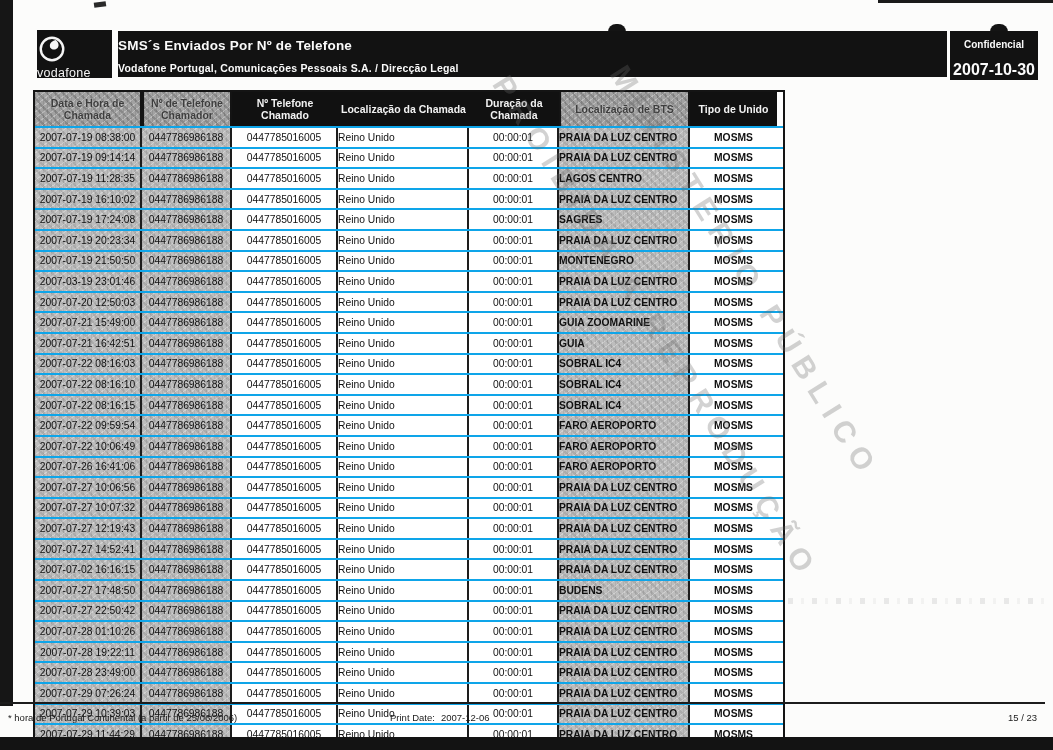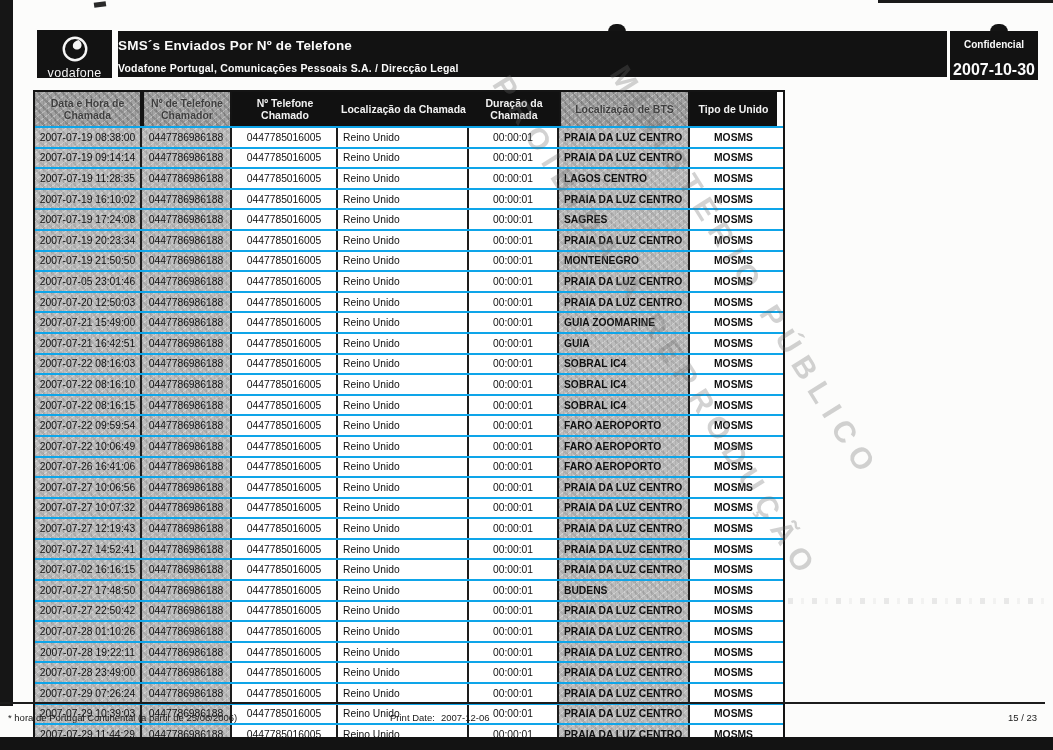--- a/index.html
+++ b/index.html
@@ -10,21 +10,21 @@
   
   .edge-left{position:absolute;left:0;top:0;width:13px;height:706px;background:#161616;}
   .edge-bottom{position:absolute;left:0;top:737px;width:1053px;height:13px;background:#131313;}
   .edge-topright{position:absolute;left:878px;top:0;width:175px;height:3px;background:#1a1a1a;}
   .mark-top{position:absolute;left:94px;top:2px;width:12px;height:5px;background:#2a2a2a;transform:rotate(-8deg);}
   .bump{position:absolute;top:24px;width:18px;height:8px;background:#141414;border-radius:9px 9px 0 0;}
   .smudge{position:absolute;left:788px;top:598px;width:262px;height:6px;opacity:.55;
     background:repeating-linear-gradient(90deg,rgba(0,0,0,.14) 0 5px,transparent 5px 13px,rgba(0,0,0,.07) 13px 16px,transparent 16px 24px);}
   
   .logo-box{position:absolute;left:37px;top:30px;width:75px;height:48px;background:#121212;
-    display:flex;flex-direction:column;align-items:center;justify-content:flex-start;}
+    display:flex;flex-direction:column;justify-content:flex-start;}
   .logo-word{color:#f5f5f5;font-size:12.5px;letter-spacing:.3px;margin-top:-2px;}
   .titlebar{position:absolute;left:118px;top:31px;width:829px;height:46px;background:#121212;color:#fafafa;text-align:left;}
   .titlebar .title{font-size:13.5px;font-weight:bold;margin-top:7px;letter-spacing:.2px;}
   .titlebar .subtitle{font-size:10.5px;font-weight:bold;margin-top:9px;letter-spacing:.2px;}
   .confbox{position:absolute;left:950px;top:31px;width:88px;height:49px;background:#121212;color:#fafafa;text-align:center;}
   .confbox .conf{font-size:10px;font-weight:bold;margin-top:8px;}
   .confbox .cdate{font-size:16px;font-weight:bold;margin-top:11px;}
   
   .table{position:absolute;left:33px;top:90px;width:752px;border:2px solid #141414;box-sizing:border-box;background:#fff;}
   .thead,.trow{display:grid;grid-template-columns:107px 90px 106px 131px 90px 131px 87px;}
@@ -36,21 +36,21 @@
     background-color:#a2a2a2;color:#3d3d3d;text-shadow:0 0 2px rgba(255,255,255,.55);
     background-image:
       repeating-linear-gradient(47deg,rgba(60,60,60,.25) 0 2px,transparent 2px 6px),
       repeating-linear-gradient(-38deg,rgba(255,255,255,.28) 0 1px,transparent 1px 5px),
       repeating-linear-gradient(90deg,rgba(40,40,40,.12) 0 1px,transparent 1px 4px);
     border-left:2px solid #141414;border-right:2px solid #141414;}
   .th.hspeckle:first-child{border-left:none;}
   .td{font-size:10.3px;display:flex;align-items:center;justify-content:center;box-sizing:border-box;
     border-right:2px solid #1d1d1d;white-space:nowrap;overflow:hidden;color:#101010;}
   .td:last-child{border-right:none;}
-  .td.left{justify-content:flex-start;padding-left:5px;text-align:right;}
+  .td.left{justify-content:flex-start;text-align:right;}
   .td.bold{font-weight:bold;}
   .td.speckle{
     background-color:#bdbdbd;
     background-image:
       repeating-linear-gradient(47deg,rgba(80,80,80,.16) 0 2px,transparent 2px 6px),
       repeating-linear-gradient(-38deg,rgba(255,255,255,.30) 0 1px,transparent 1px 5px),
       repeating-linear-gradient(90deg,rgba(60,60,60,.10) 0 1px,transparent 1px 4px);}
   
   .watermark{position:absolute;left:300px;top:150px;width:640px;height:400px;
     transform:rotate(58deg);transform-origin:50% 50%;pointer-events:none;
@@ -163,21 +163,21 @@
         <div class="trow">
           <div class="td speckle">2007-07-19 21:50:50</div>
           <div class="td speckle">0447786986188</div>
           <div class="td">0447785016005</div>
           <div class="td left">Reino Unido</div>
           <div class="td">00:00:01</div>
           <div class="td speckle left bold">MONTENEGRO</div>
           <div class="td bold">MOSMS</div>
         </div>
         <div class="trow">
-          <div class="td speckle">2007-07-05 23:01:46</div>
+          <div class="td speckle">2007-03-19 23:01:46</div>
           <div class="td speckle">0447786986188</div>
           <div class="td">0447785016005</div>
           <div class="td left">Reino Unido</div>
           <div class="td">00:00:01</div>
           <div class="td speckle left bold">PRAIA DA LUZ CENTRO</div>
           <div class="td bold">MOSMS</div>
         </div>
         <div class="trow">
           <div class="td speckle">2007-07-20 12:50:03</div>
           <div class="td speckle">0447786986188</div>

